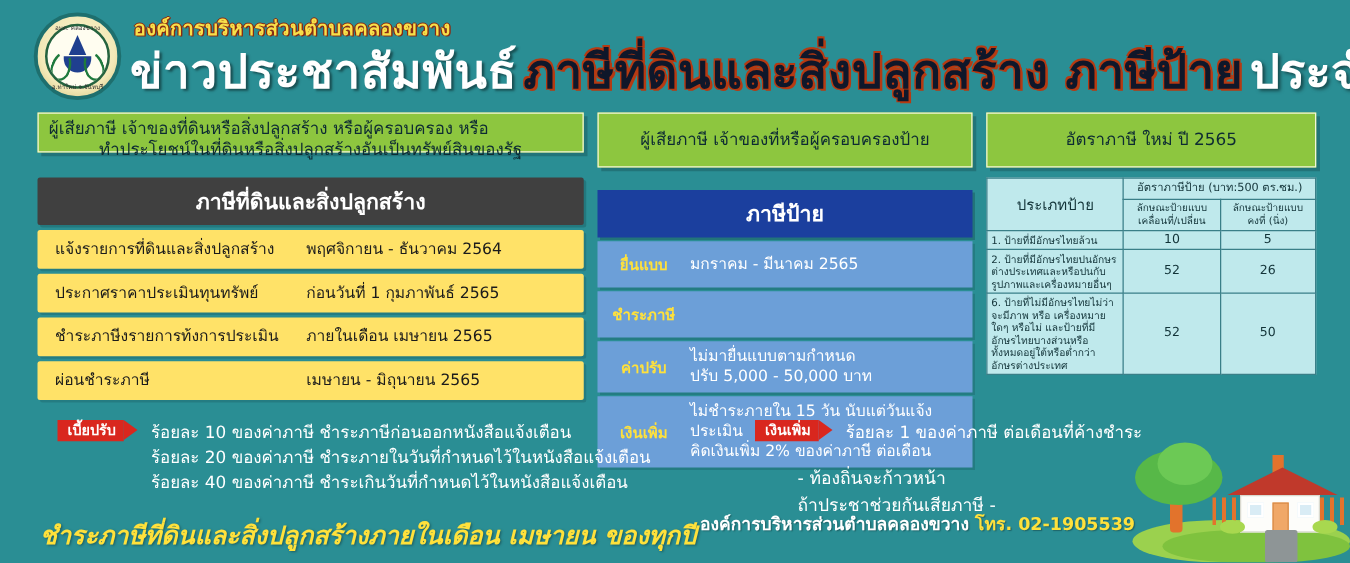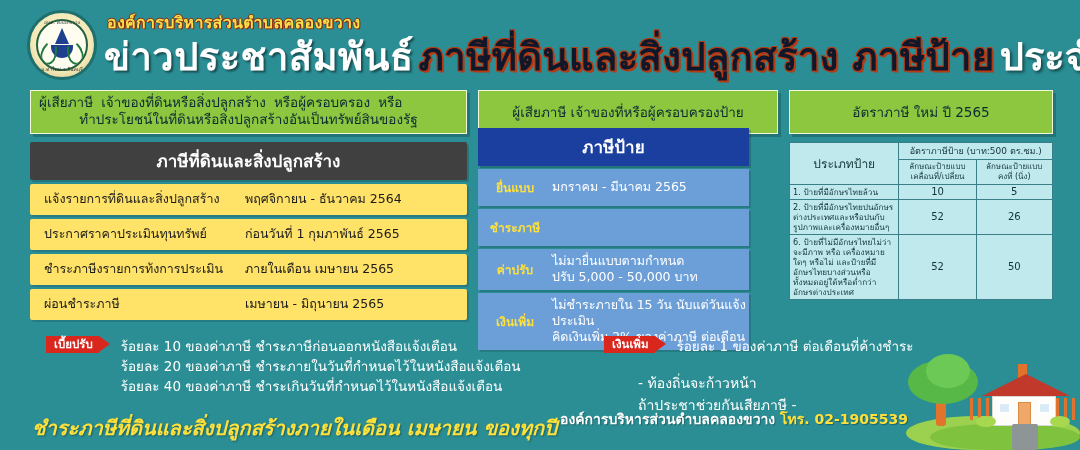--- a/index.html
+++ b/index.html
@@ -69,42 +69,42 @@
     font-size:38px;font-weight:bold;color:#ffffff;
     text-shadow:2px 2px 3px rgba(0,0,0,.5);
   }
 
   
   .greenbar{
     position:absolute;background:#8dc63f;border:1px solid #f4f6d8;box-sizing:border-box;
     color:#0d2b33;font-size:13.5px;line-height:17px;
     box-shadow:3px 3px 0 rgba(0,0,0,.18);
   }
-  .gb1{left:30px;top:90px;width:437px;height:44px;padding:4px 8px 0 8px;font-family:Liberation Mono, monospace;}
+  .gb1{left:30px;top:90px;width:437px;height:32px;padding:4px 8px 0 8px;}
   .gb1 .l1{display:block;}
   .gb1 .l2{display:block;text-align:center;}
   .gb2{left:478px;top:90px;width:300px;height:44px;display:flex;align-items:center;justify-content:center;}
   .gb3{left:789px;top:90px;width:264px;height:44px;display:flex;align-items:center;justify-content:center;}
 
   
   .col-left{position:absolute;left:30px;top:142px;width:437px;}
   .orange-title{
     background:#404040;color:#ffffff;font-size:17px;font-weight:bold;
     text-align:center;padding:5px 0 6px 0;border-radius:2px;
     box-shadow:2px 2px 0 rgba(0,0,0,.15);
   }
   .yrow{
     display:flex;background:#ffe268;margin-top:4px;border-radius:2px;
     padding:5px 0 6px 0;box-shadow:2px 2px 0 rgba(0,0,0,.12);
   }
   .yrow .c1{width:215px;padding-left:14px;box-sizing:border-box;color:#1b1b1b;font-size:12.5px;}
   .yrow .c2{flex:1;color:#1b1b1b;font-size:12.5px;}
 
   
-  .col-mid{position:absolute;left:478px;top:128px;width:271px;}
+  .col-mid{position:absolute;left:478px;top:152px;width:300px;}
   .blue-title{
     background:#1b3f9e;color:#ffffff;font-size:17px;font-weight:bold;
     text-align:center;padding:5px 0 6px 0;
     box-shadow:2px 2px 0 rgba(0,0,0,.18);
   }
   .brow{
     display:flex;align-items:center;background:#6c9fd8;margin-top:3px;
     padding:4px 0 5px 0;min-height:28px;box-shadow:2px 2px 0 rgba(0,0,0,.12);
   }
   .brow .bl{

